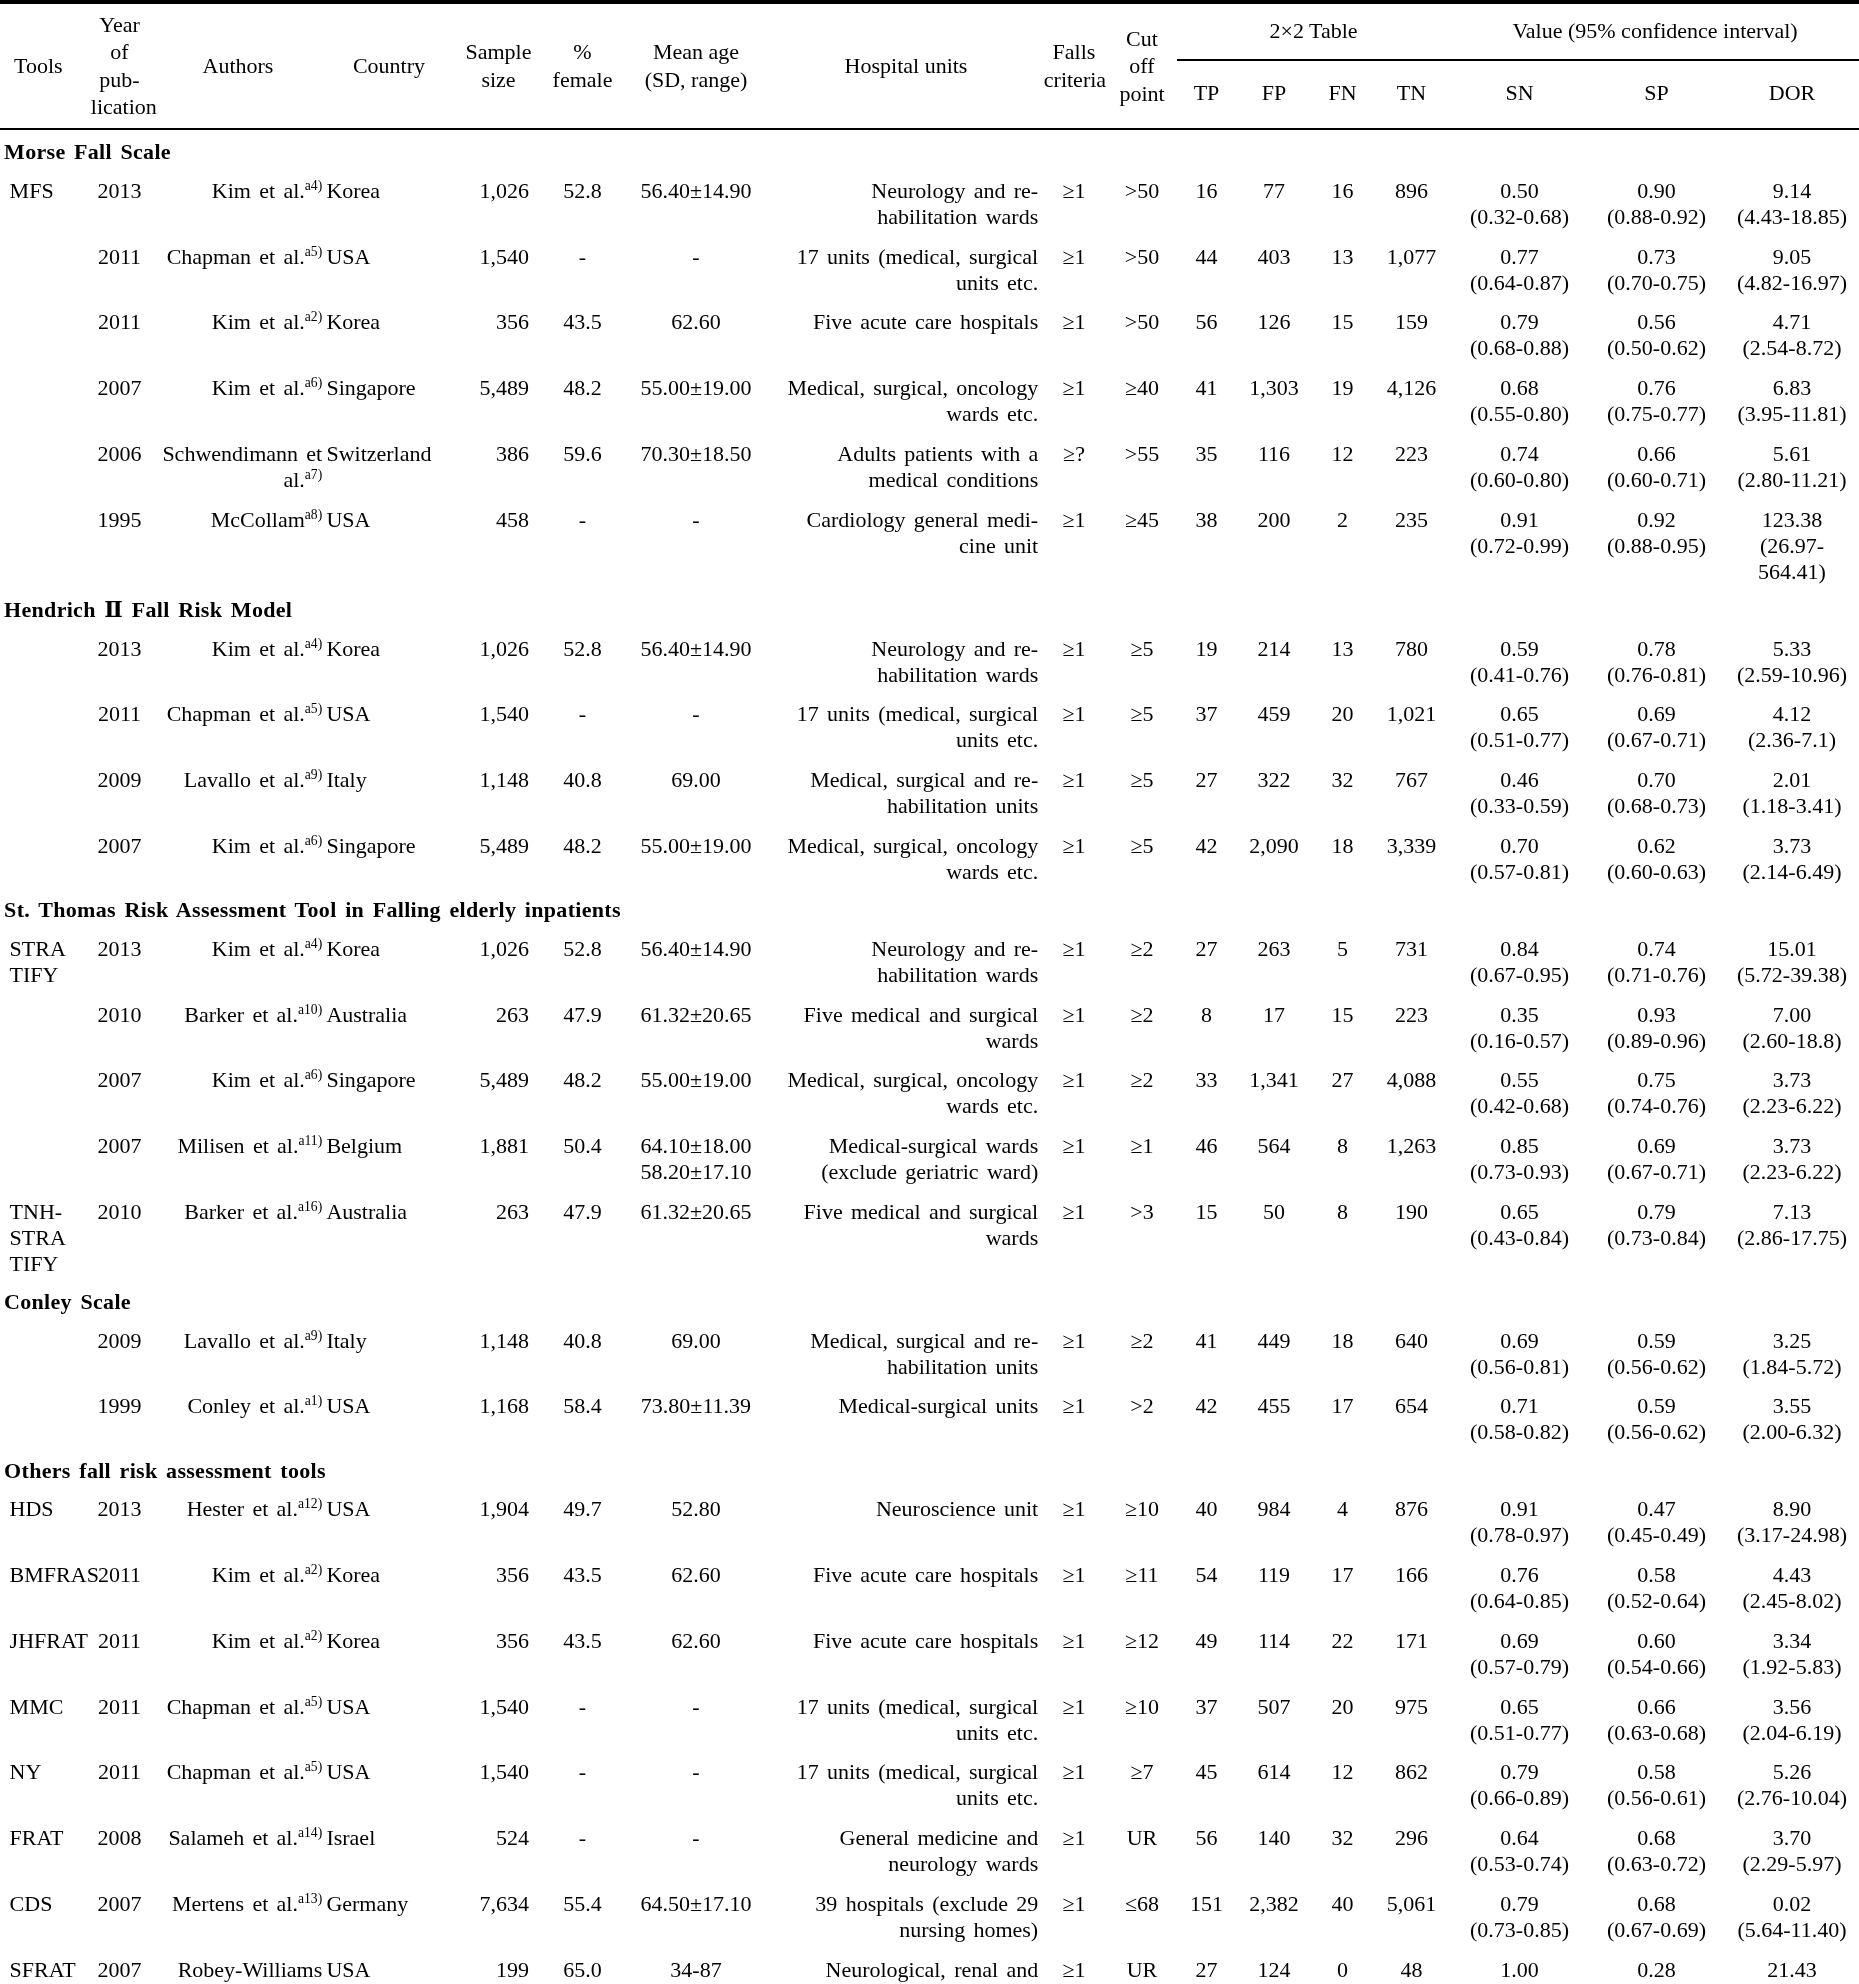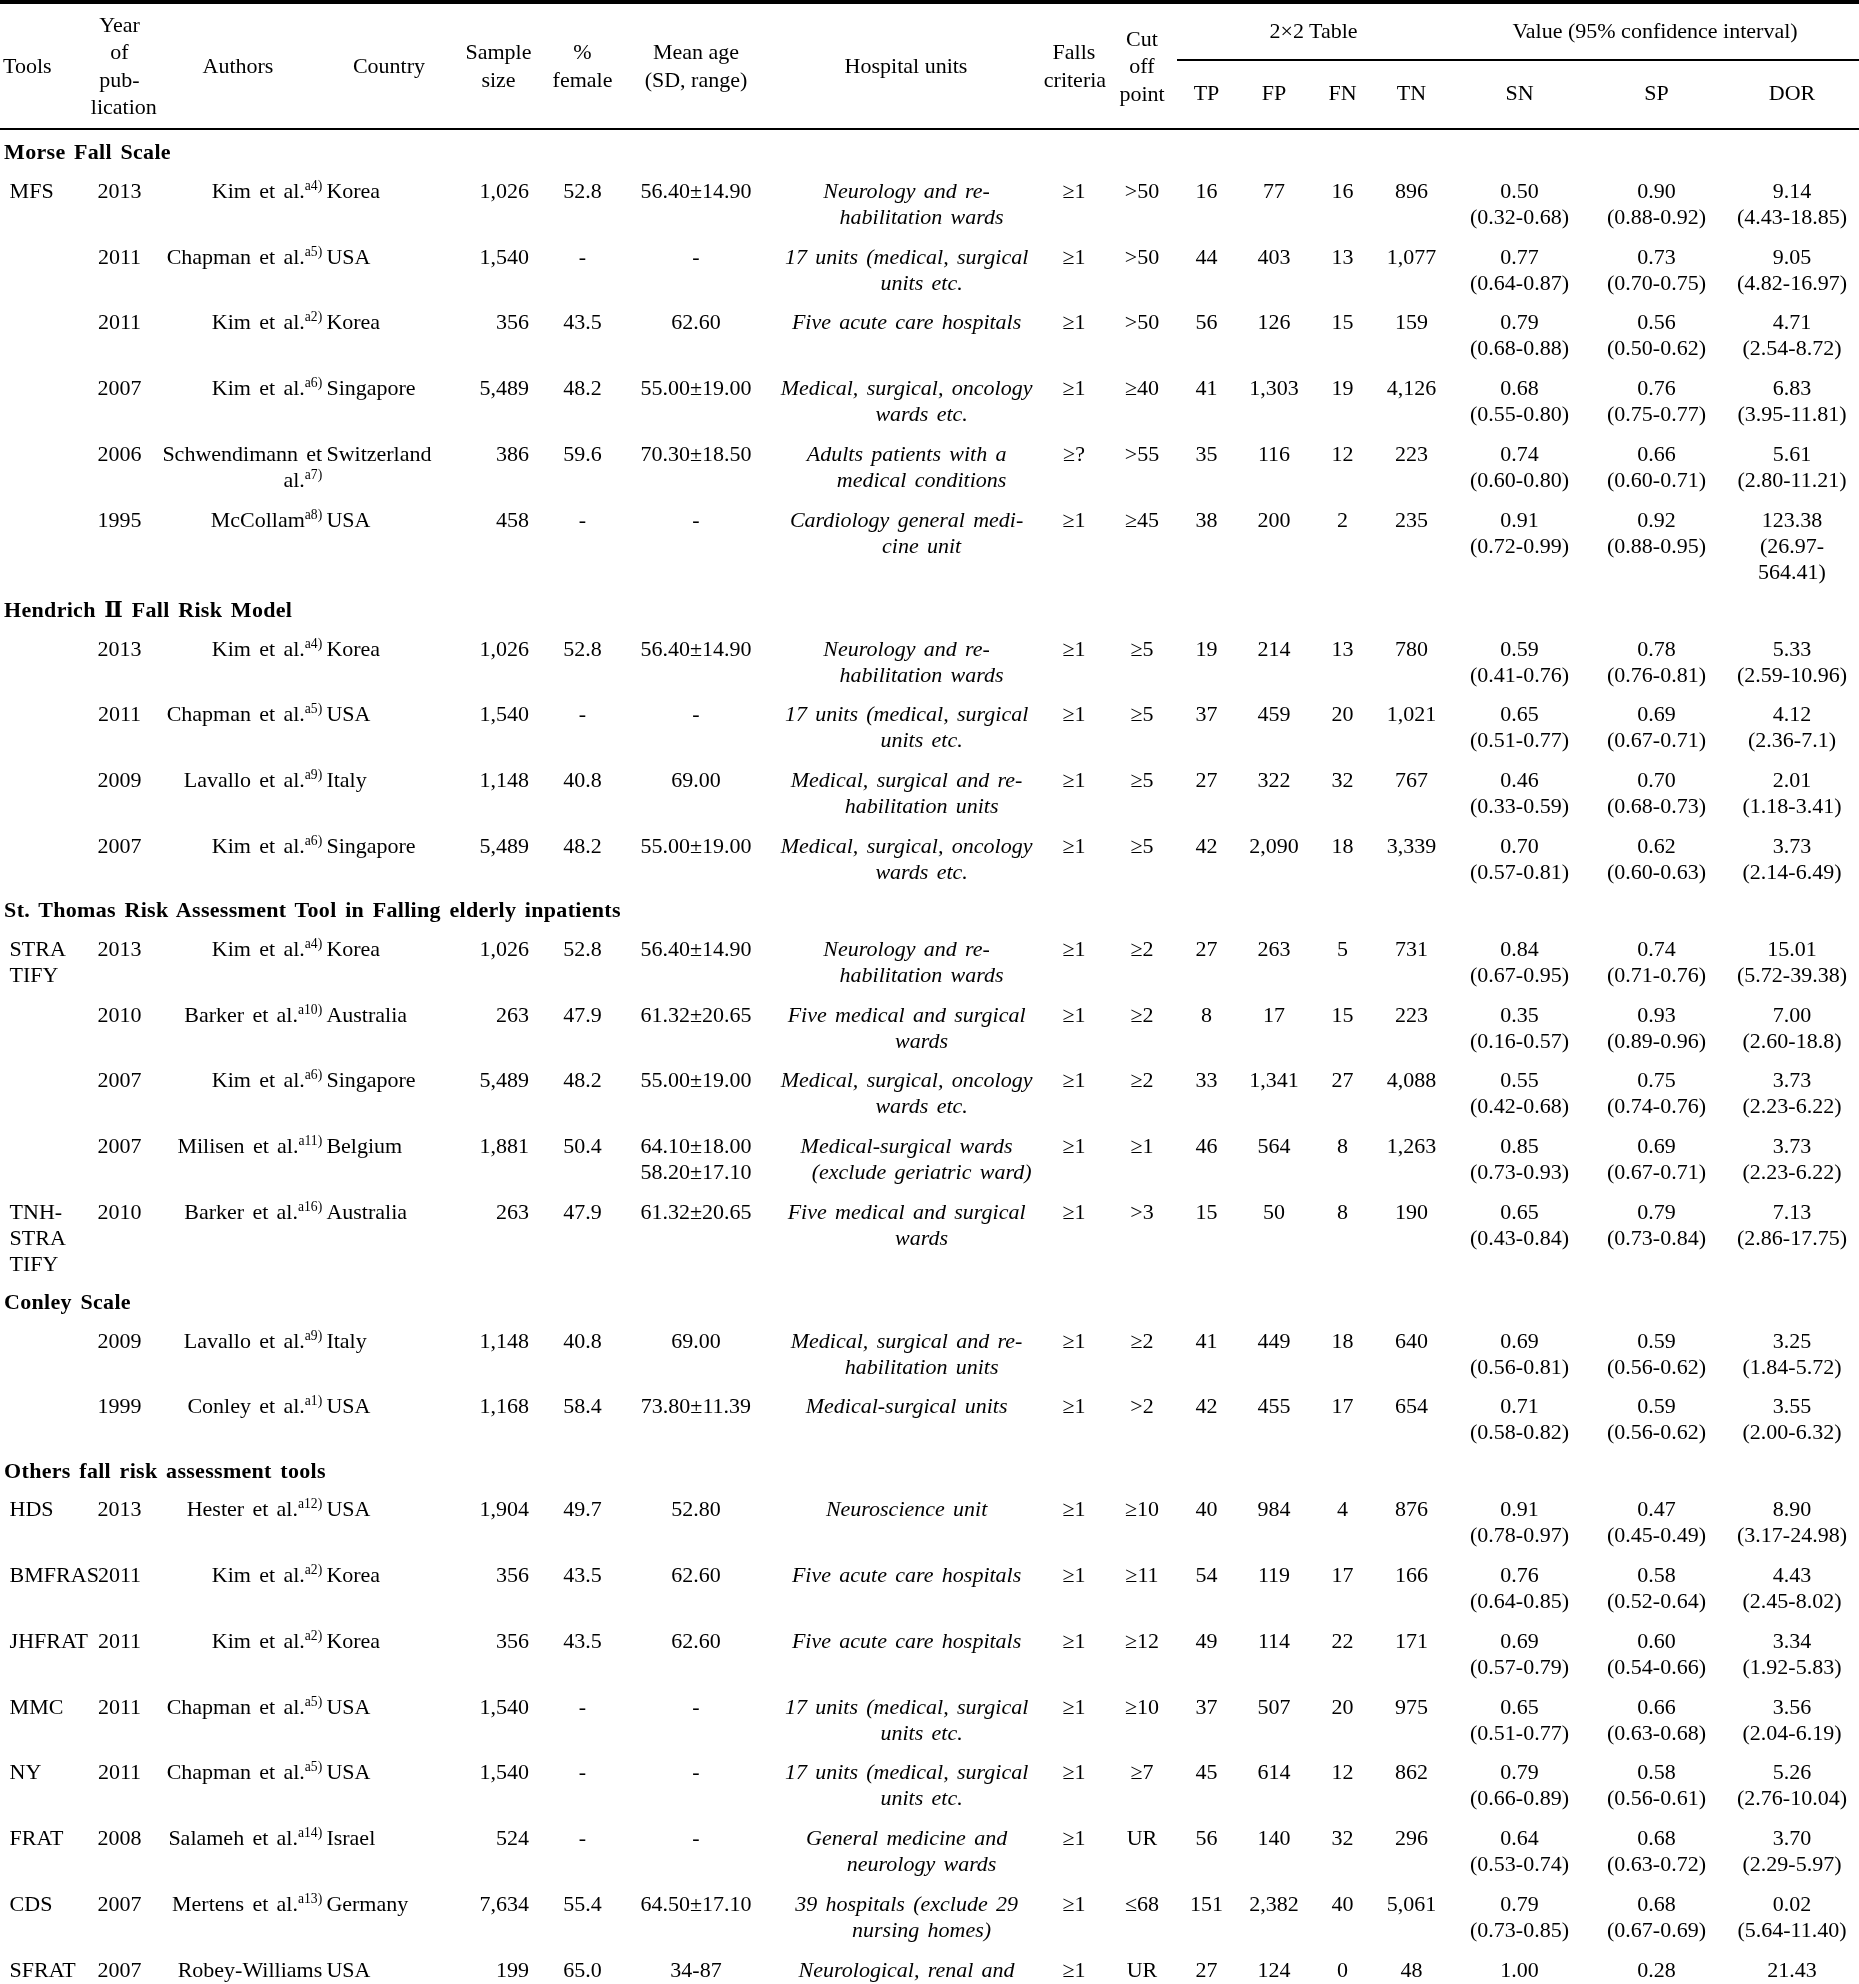--- a/index.html
+++ b/index.html
@@ -31,41 +31,41 @@
     padding: 6.9px 2.8px;
     line-height: 27.5px;
   }
   thead tr.groups th.grp {
     border-bottom: 2.1px solid #000;
     padding: 4.1px 6.9px 5.5px 6.9px;
   }
   thead tr.subs th {
     padding: 6.9px 2.8px 11px 2.8px;
   }
-  thead th.h-tools { text-align: left; padding-left: 3px; }
+  thead th.h-tools { text-align: left; padding-left: 14px; }
   tbody { border-top: 2.8px solid #000; }
   td {
     vertical-align: top;
     padding: 11px 2.8px 2.8px 2.8px;
     word-spacing: 2.8px;
   }
   td.section {
     font-weight: bold;
     text-align: left;
     padding: 9.6px 0 1.4px 4.1px;
     letter-spacing: 0.3px;
   }
   .c-tool   { text-align: left; padding-left: 9.6px; }
   .c-year   { text-align: center; }
   .c-auth   { text-align: right; padding-left: 2.8px; }
   .c-ctry   { text-align: left; padding-left: 1.4px; }
   .c-samp   { text-align: right; padding-right: 15px; }
   .c-fem    { text-align: center; }
   .c-age    { text-align: center; }
-  .c-units  { text-align: center; padding-left: 34px; text-indent: -30px; font-style: italic; }
+  .c-units  { text-align: right; padding-left: 34px; text-indent: -30px; }
   .c-num    { text-align: center; }
   .c-val    { text-align: center; }
   sup {
     font-size: 62%;
     line-height: 0;
     vertical-align: super;
     letter-spacing: 0;
   }
 </style>
 </head>

